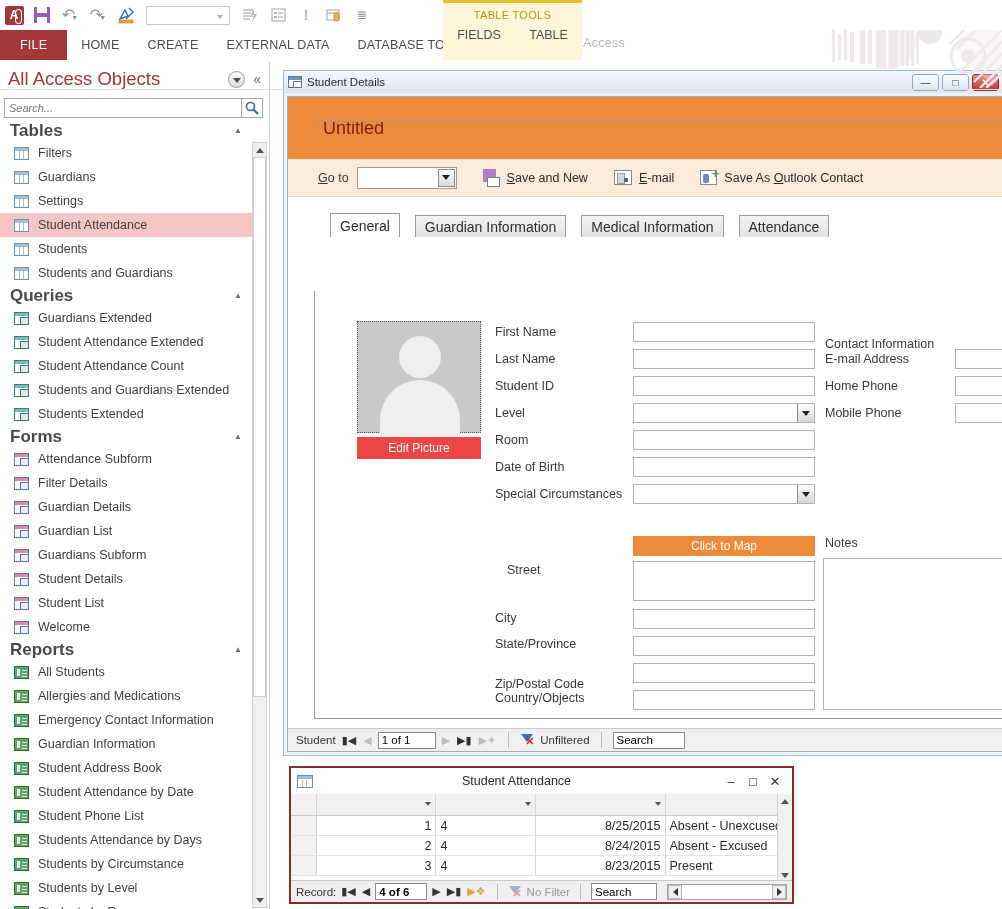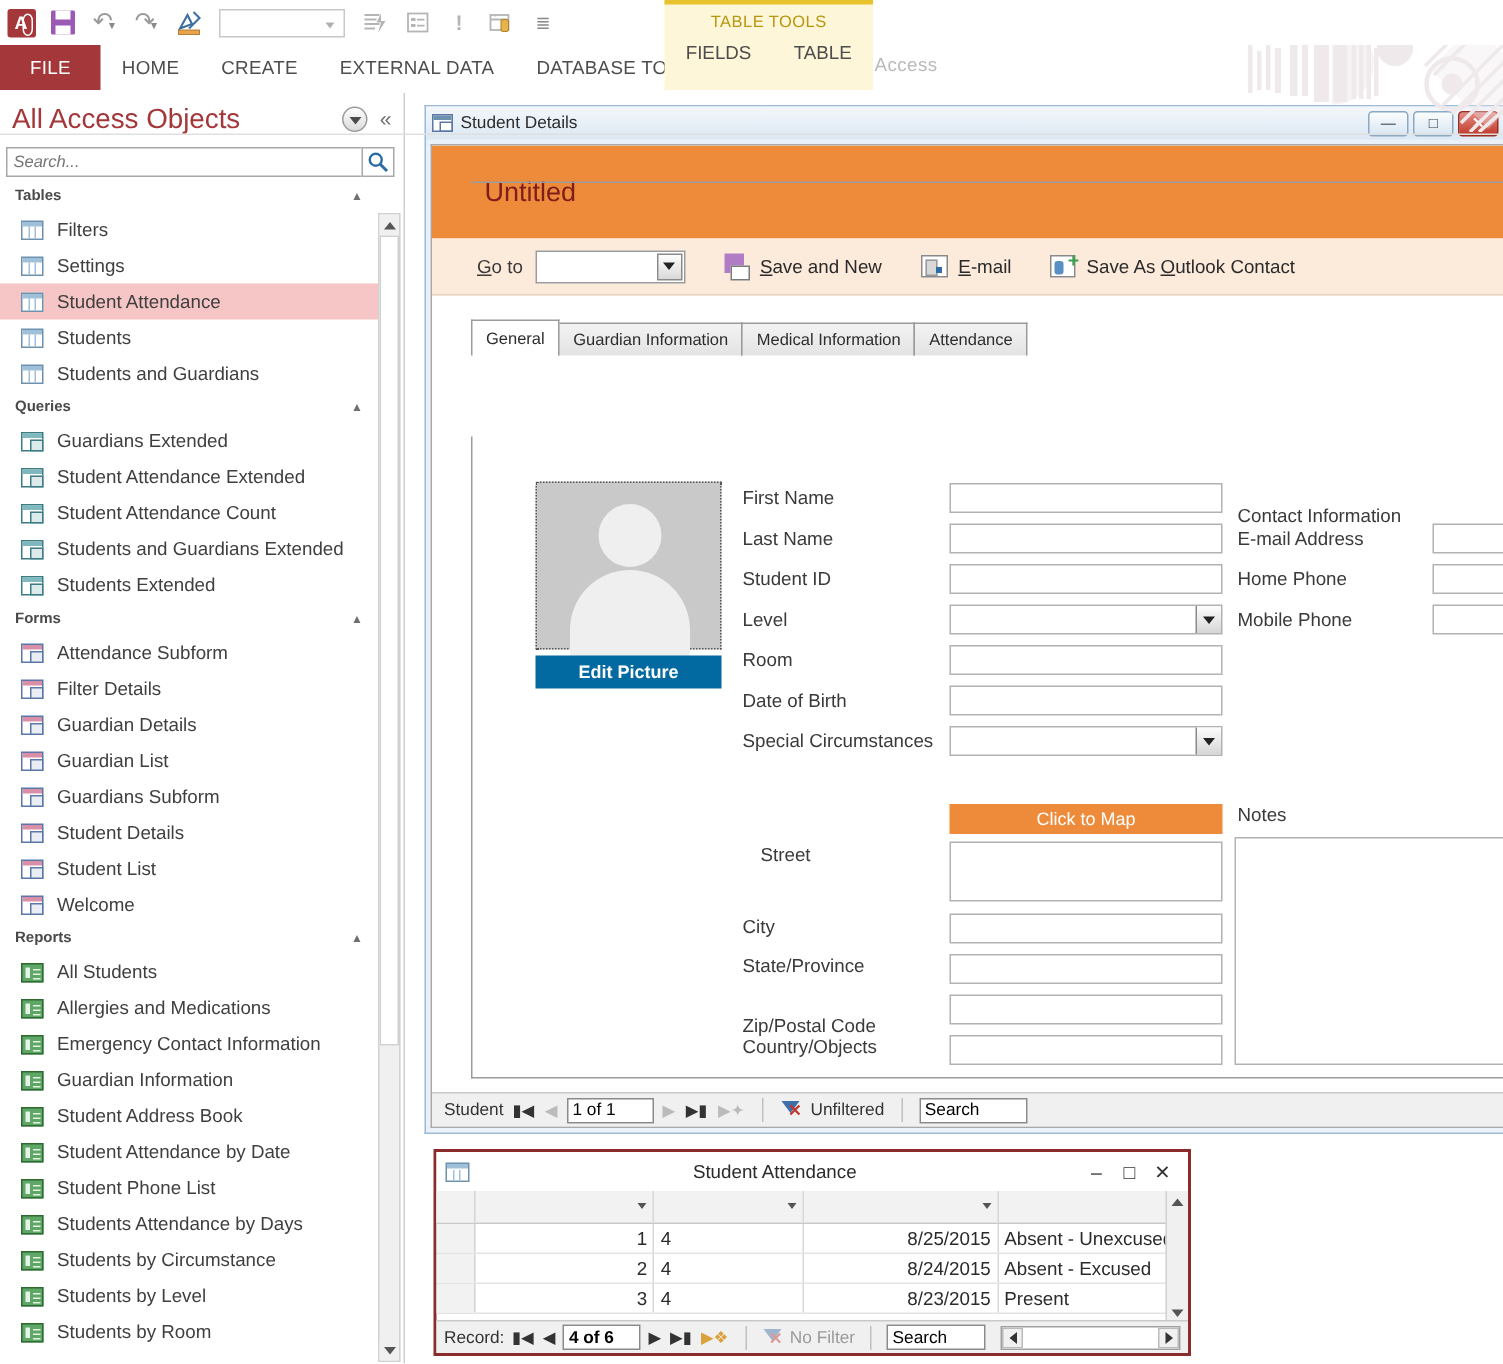--- a/index.html
+++ b/index.html
@@ -96,21 +96,21 @@
   .nav-search-btn {
     width: 22px; height: 20px; border: 1px solid #a8a8a8; background:#fff;
     display:flex;align-items:center;justify-content:center;cursor:pointer;
   }
   .nav-list-wrap { position:relative; height: 790px; }
   .nav-list { position:absolute; left:0; top:0; width:252px; bottom:0; overflow:hidden; }
   .nav-group {
     display:flex; align-items:center; height: 21px; padding: 0 10px 0 10px;
     background:#fff; cursor:pointer;
   }
-  .nav-group-label { font-size: 10px; font-weight: bold; color: #4a4a4a; flex:1; }
+  .nav-group-label { font-size: 17px; font-weight: bold; color: #4a4a4a; flex:1; }
   .nav-group-chev { font-size: 11px; color:#6f6f6f; }
   .nav-item {
     display:flex; align-items:center; height: 24px; padding-left: 14px; cursor: pointer;
   }
   .nav-item.sel { background: #F6C6C6; }
   .nav-item-label { font-size: 12.5px; color: #3f3f3f; margin-left: 9px; }
   .ico { width: 15px; height: 13px; flex: none; position: relative; }
   
   .ico-table { border: 1px solid #6E91AE; background:#fff; }
   .ico-table::before{content:"";position:absolute;left:0;top:0;right:0;height:3px;background:#9FC0D8;}
@@ -199,41 +199,41 @@
   .ico-email { width:18px;height:15px;border:1px solid #8a8a8a;background:#fff;position:relative;}
   .ico-email::before{content:"";position:absolute;left:2px;top:2px;width:6px;height:9px;background:#d8d8d8;border:1px solid #9a9a9a;}
   .ico-email::after{content:"";position:absolute;right:3px;top:7px;width:4px;height:4px;background:#2E6DA4;}
   .ico-outlook { width:17px;height:15px;border:1px solid #8a8a8a;background:#fff;position:relative;}
   .ico-outlook::before{content:"";position:absolute;left:2px;top:3px;width:6px;height:9px;background:#5A8FC4;border-radius:2px;}
   .ico-outlook::after{content:"";position:absolute;right:-3px;top:-4px;color:#3C9F4E;font-size:13px;font-weight:bold;line-height:1;content:"+";}
 
   
   .tabstrip { position:relative; height: 24px; margin: 16px 0 0 26px; display:flex; align-items:flex-end; }
   .ftab {
-    height: 22px; padding: 0 9px; font-size: 11px; color: #2d2d2d;
+    height: 22px; padding: 0 9px; font-size: 14px; color: #2d2d2d;
     border: 1px solid #9b9b9b; border-bottom: none; background: linear-gradient(#f3f3f3,#e3e3e3);
-    display:flex; align-items:center; cursor:pointer; margin-right: -1px;
+    display:flex; align-items:center; cursor:pointer; margin-right: -1px; margin-left: 16px;
   }
   .ftab.active { background:#fff; height: 24px; position:relative; z-index:2; }
   .tabline { position:absolute; left:26px; right:0px; top: 24px; height:1px; background:#9b9b9b; }
   .tabpage {
     position:absolute; left:26px; right:0px; top: 194px; bottom: 32px;
     border:1px solid #9b9b9b; border-top:none; border-right:none; background:#fff;
   }
 
   
   .photo-frame {
     position:absolute; left: 42px; top: 30px; width: 124px; height: 112px;
     background: #C9C9C9; border: 1px dotted #555;
   }
   .photo-head{position:absolute;left:41px;top:14px;width:42px;height:42px;border-radius:50%;background:#EFEFEF;}
   .photo-body{position:absolute;left:22px;top:58px;width:80px;height:60px;border-radius:40px 40px 0 0;background:#EFEFEF;}
   .edit-picture {
     position:absolute; left: 42px; top: 146px; width: 124px; height: 22px;
-    background: #0369a1; color:#fff; font-size:12px; display:flex; align-items:center; justify-content:center; cursor:pointer;font-weight:bold;
+    background: #ef4444; color:#fff; font-size:12px; display:flex; align-items:center; justify-content:center; cursor:pointer;
   }
   .fld-label { position:absolute; font-size:12.5px; color:#3a3a3a; }
   .fld-box {
     position:absolute; border:1px solid #b2b2b2; background:#fff; height: 20px;
   }
   .fld-combo { position:absolute; border:1px solid #b2b2b2; background:#fff; height:20px; }
   .fld-combo .arrowbox{
     position:absolute; right:0px; top:0px; width:17px; bottom:0px;
     background:linear-gradient(#fdfdfd,#d6d6d6); border-left:1px solid #8a8a8a;
     display:flex;align-items:center;justify-content:center;
@@ -435,20 +435,24 @@
           <div class="nav-group">
             <span class="nav-group-label">Tables</span>
             <span class="nav-group-chev" style="font-size: 8px;">▲</span>
           </div>
           <div class="nav-item">
             <span class="ico ico-table"></span>
             <span class="nav-item-label">Filters</span>
           </div>
           <div class="nav-item">
             <span class="ico ico-table"></span>
+            <span class="nav-item-label">Guardians</span>
+          </div>
+          <div class="nav-item">
+            <span class="ico ico-table"></span>
             <span class="nav-item-label">Settings</span>
           </div>
           <div class="nav-item sel">
             <span class="ico ico-table"></span>
             <span class="nav-item-label">Student Attendance</span>
           </div>
           <div class="nav-item">
             <span class="ico ico-table"></span>
             <span class="nav-item-label">Students</span>
           </div>

